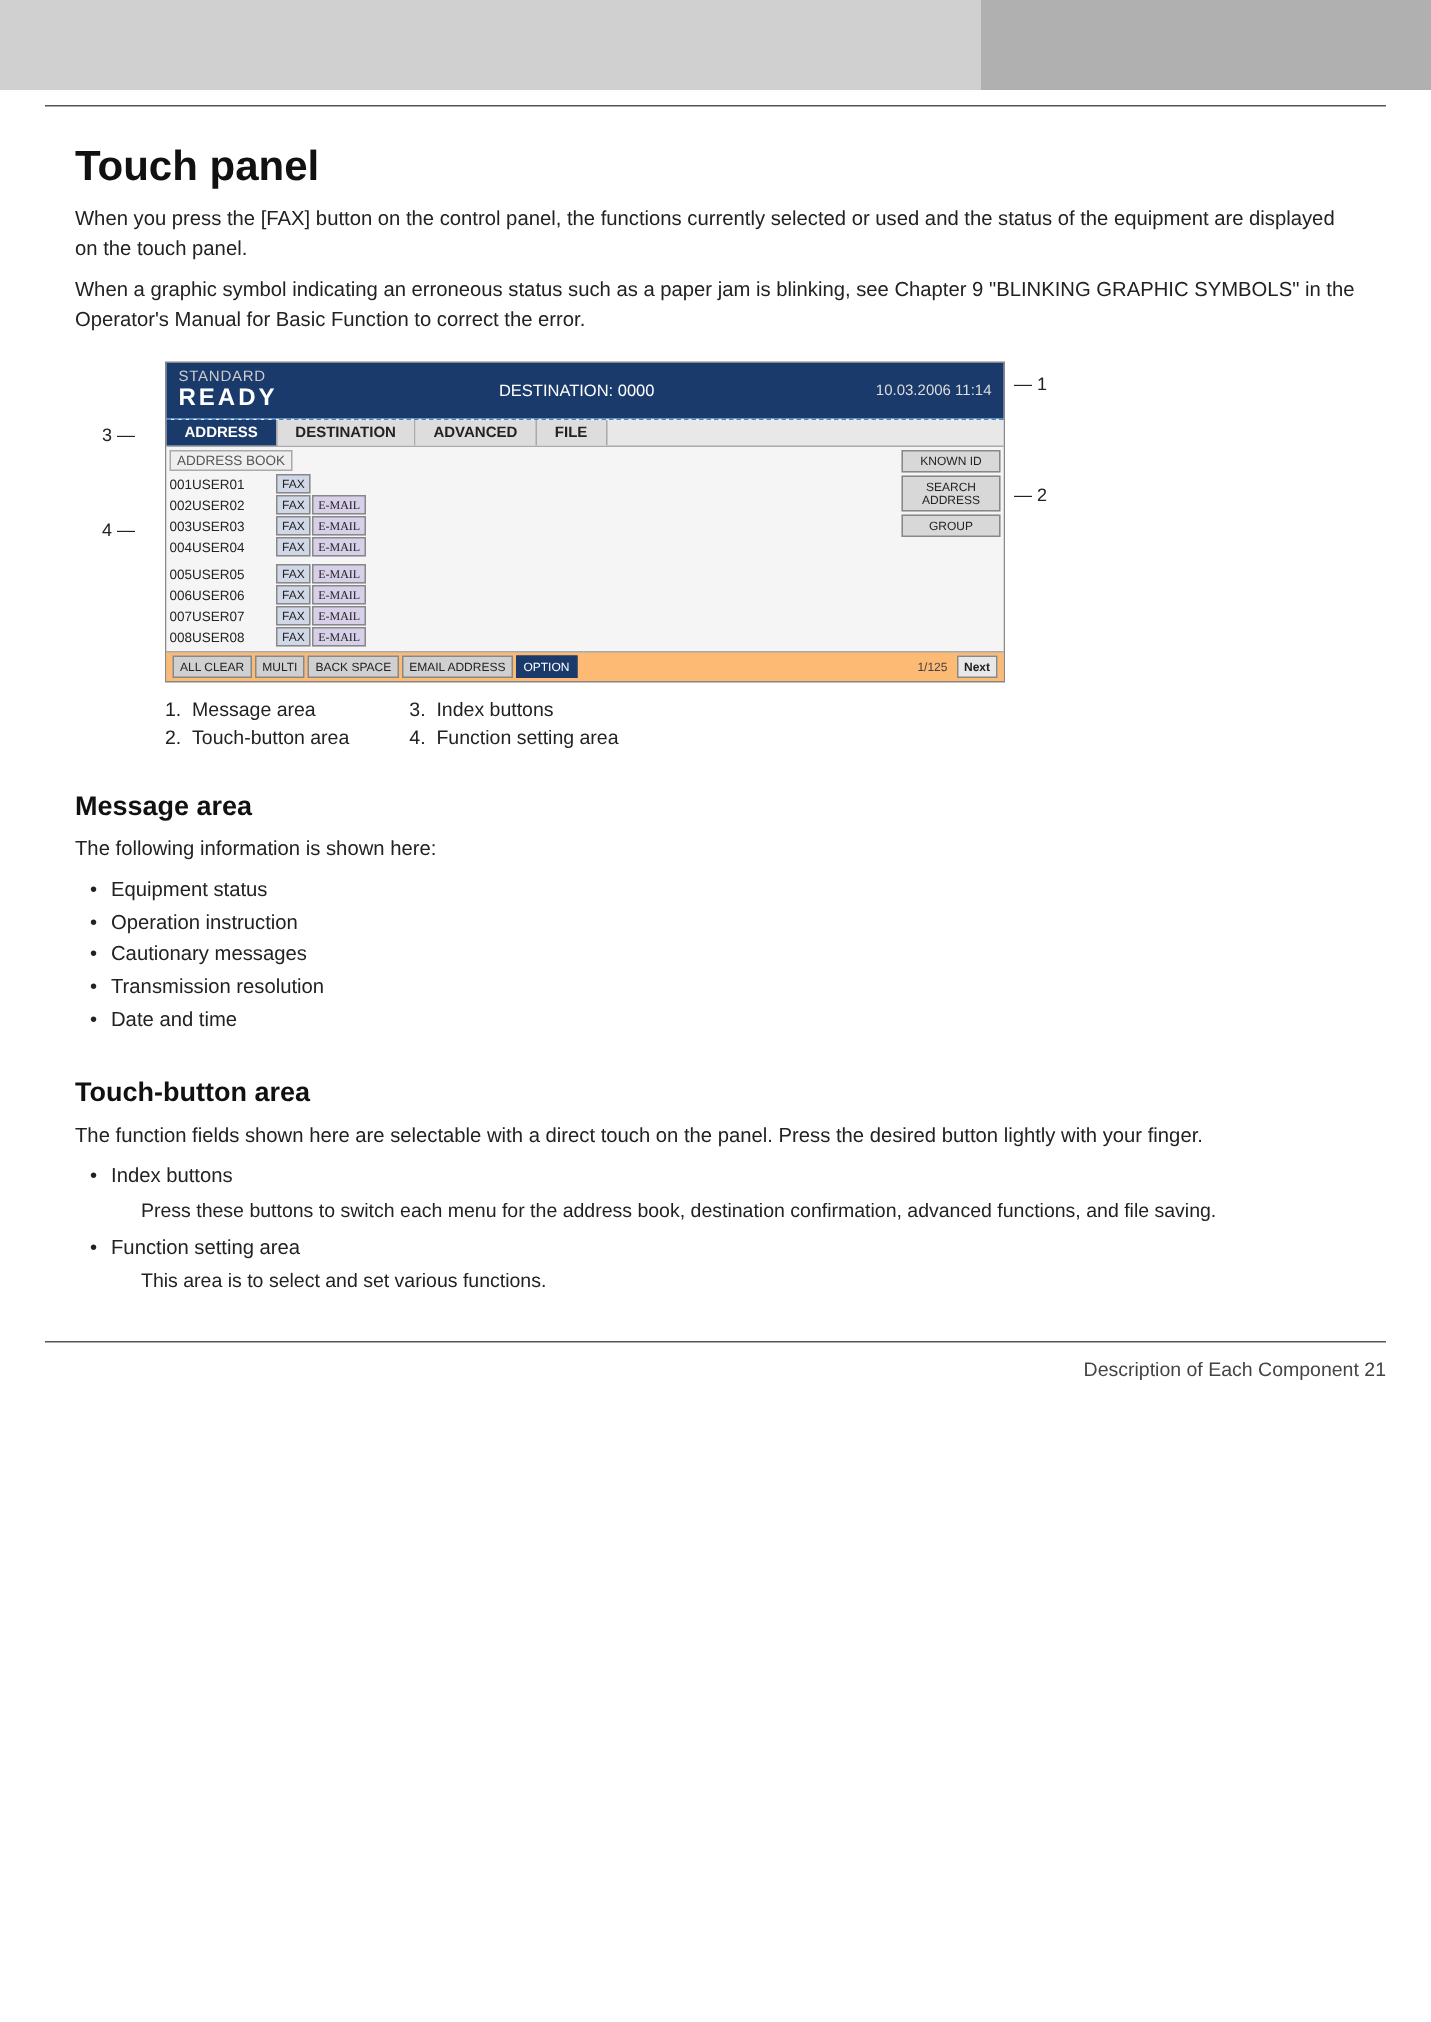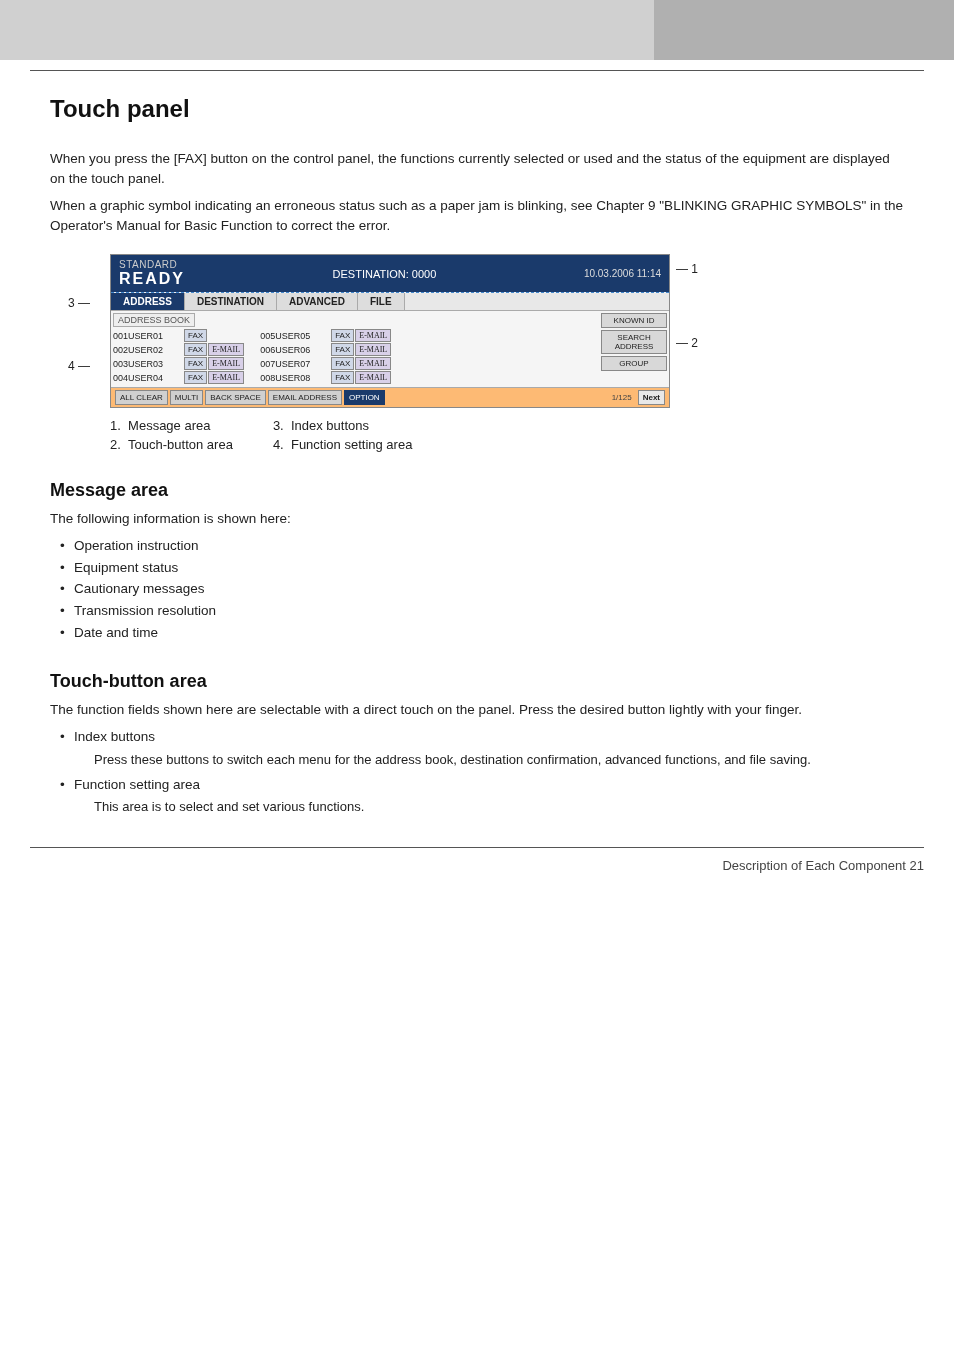--- a/index.html
+++ b/index.html
@@ -36,24 +36,24 @@
       margin: 0 30px;
       margin-top: 10px;
     }
 
     .content {
       padding: 0 50px 0 50px;
     }
 
     
     .section-heading {
-      font-size: 24px;
+      font-size: 28px;
       font-weight: bold;
       margin-top: 24px;
-      margin-bottom: 26px;
+      margin-bottom: 9px;
       color: #111;
     }
 
     .sub-section-heading {
       font-size: 18px;
       font-weight: bold;
       margin-top: 28px;
       margin-bottom: 8px;
       color: #111;
     }
@@ -332,21 +332,21 @@
         <div class="panel-tab">DESTINATION</div>
         <div class="panel-tab">ADVANCED</div>
         <div class="panel-tab">FILE</div>
       </div>
 
       <div class="panel-body">
         <div class="panel-left">
           <div class="address-book-label">ADDRESS BOOK</div>
 
           
-          <div style="display:flex; gap:16px;">
+          <div style="display:flex; gap:4px;flex-direction:column;">
 
             <div>
               <div class="panel-row">
                 <span class="panel-user">001USER01</span>
                 <span class="panel-btn fax">FAX</span>
                 <span class="panel-btn" style="visibility:hidden; font-size:8px; border:1px solid transparent; padding:1px 3px;">E-MAIL</span>
               </div>
               <div class="panel-row">
                 <span class="panel-user">002USER02</span>
                 <span class="panel-btn fax">FAX</span>
@@ -415,22 +415,22 @@
     </div>
     <div class="diagram-notes-col">
       <div class="diagram-note-item">3.&nbsp;&nbsp;<span>Index buttons</span></div>
       <div class="diagram-note-item">4.&nbsp;&nbsp;<span>Function setting area</span></div>
     </div>
   </div>
 
   <h3 class="sub-section-heading">Message area</h3>
   <p class="body-text">The following information is shown here:</p>
   <ul class="bullet-list">
+    <li>Equipment status</li>
     <li>Operation instruction</li>
-    <li>Equipment status</li>
     <li>Cautionary messages</li>
     <li>Transmission resolution</li>
     <li>Date and time</li>
   </ul>
 
   <h3 class="sub-section-heading">Touch-button area</h3>
   <p class="body-text">The function fields shown here are selectable with a direct touch on the panel. Press the desired button lightly with your finger.</p>
   <ul class="bullet-list">
     <li>
       <span>Index buttons</span>

